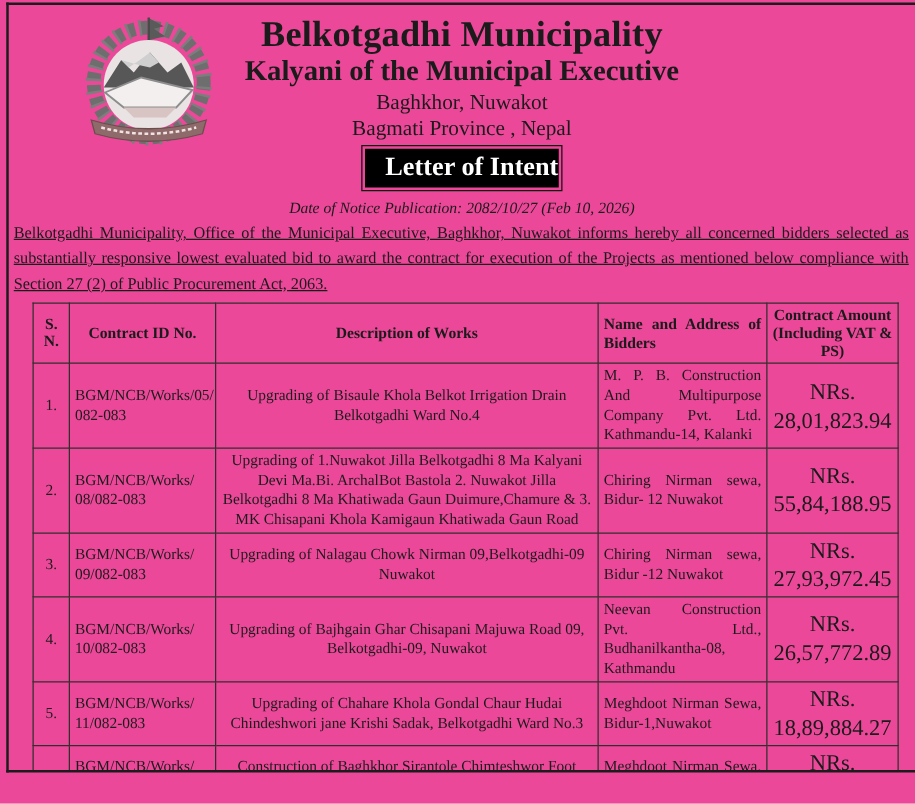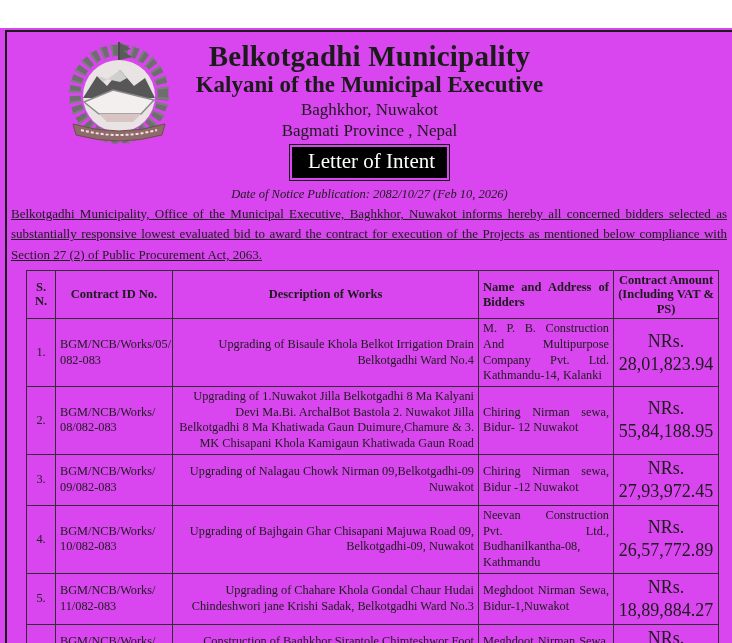--- a/index.html
+++ b/index.html
@@ -4,21 +4,21 @@
 <style>
   * { margin: 0; padding: 0; box-sizing: border-box; }
   html, body { background: #ffffff; }
   body {
     width: 732px; height: 643px;
     font-family: "Liberation Serif", "DejaVu Serif", serif;
     color: #1b1b1b;
     position: relative;
     overflow: hidden;
   }
-  .page { position: absolute; inset: 0; background: #d946ef; margin-top: 28px; }
+  .page { position: absolute; inset: 0; background: #ec4899; }
   .frame {
     position: absolute;
     top: 2px; left: 5px; right: 0; height: 616px;
     border: 2px solid #1c1c1c;
     border-right: none;
     overflow: hidden;
     padding-top: 4px;
   }
   
   .doc-header { position: relative; min-height: 138px; }
@@ -28,24 +28,24 @@
   }
   .head-text { text-align: center; padding-top: 4px; }
   .title-main { font-size: 29px; font-weight: bold; line-height: 1.12; letter-spacing: .2px; }
   .title-sub  { font-size: 23px; font-weight: bold; line-height: 1.15; }
   .addr { font-size: 17px; line-height: 1.24; }
   .loi-banner {
     display: inline-block;
     margin-top: 6px;
     background: #000;
     color: #fff;
-    font-weight: normal;
+    font-weight: bold;
     font-size: 21px;
     line-height: 1.1;
-    padding: 3px 12px 5px 16px;
+    padding: 3px 0 5px 16px;
     outline: 1px solid #111;
     outline-offset: 2px;
   }
   
   .date-line { text-align: center; font-size: 12.5px; margin-top: 9px; font-style: italic; }
   .intro {
     font-size: 13px; line-height: 1.56;
     text-align: justify;
     margin: 2px 5px 0 4px;
     text-decoration: underline;
@@ -77,21 +77,21 @@
   thead th.c-sn { line-height: 1.1; }
   tbody tr:nth-child(1) { height: 50px; }
   tbody tr:nth-child(2) { height: 62px; }
   tbody tr:nth-child(3) { height: 43px; }
   tbody tr:nth-child(4) { height: 47px; }
   tbody tr:nth-child(5) { height: 43px; }
   tbody tr:nth-child(6) { height: 42px; }
   tbody tr:nth-child(7) { height: 43px; }
   td.c-sn     { text-align: center; }
   td.c-id     { text-align: left; }
-  td.c-desc   { text-align: right; }
+  td.c-desc   { text-align: center; }
   td.c-bidder { text-align: justify; }
   td.c-amt    { text-align: center; font-size: 18px; }
 </style>
 </head>
 <body>
 
 <div class="page">
   <div class="frame">
 
     <div class="doc-header">

